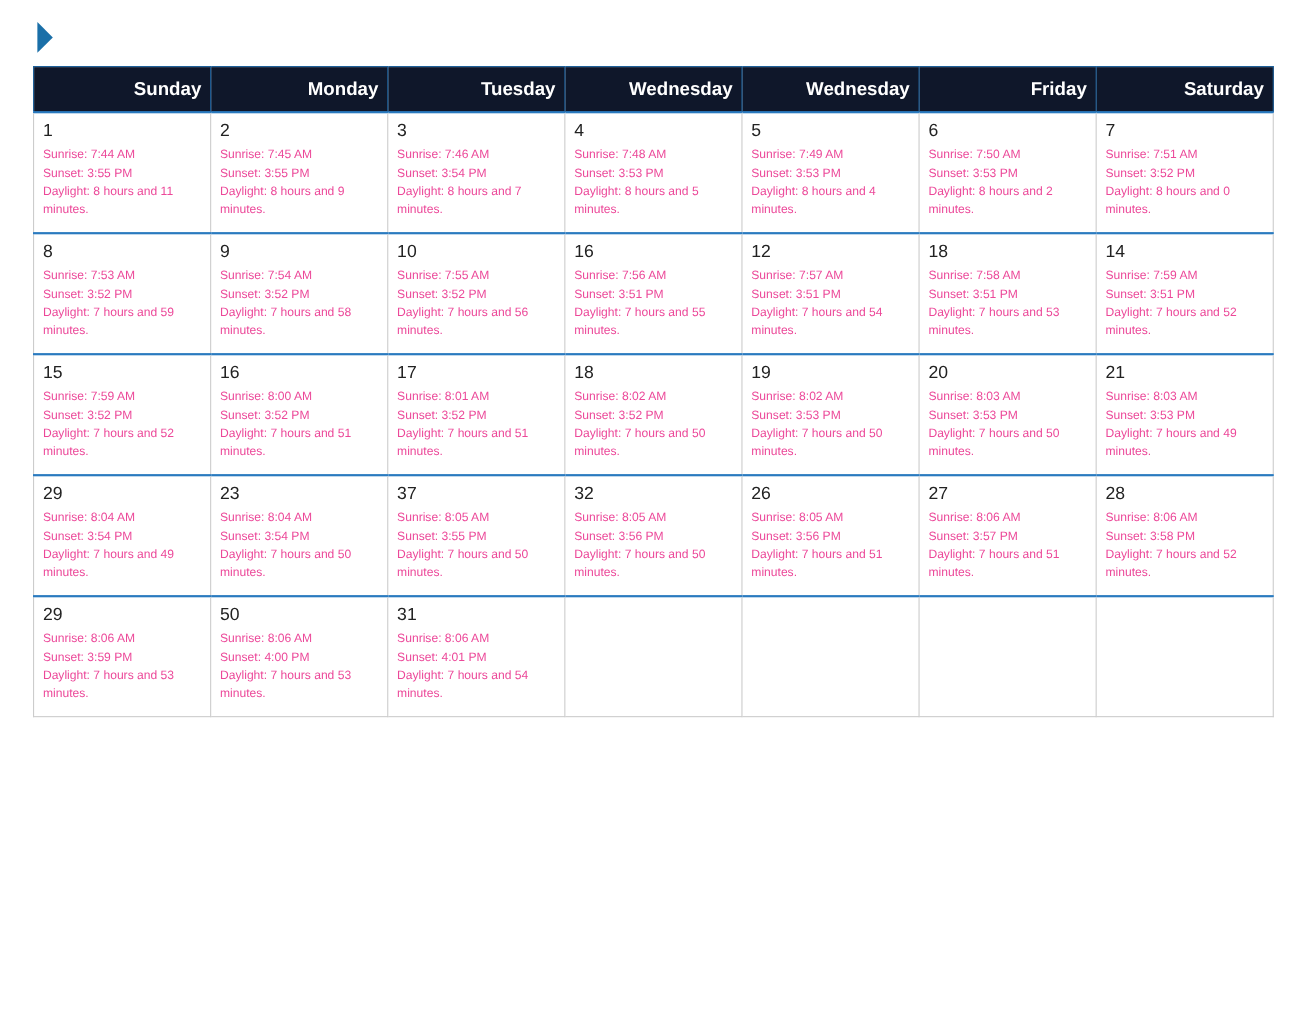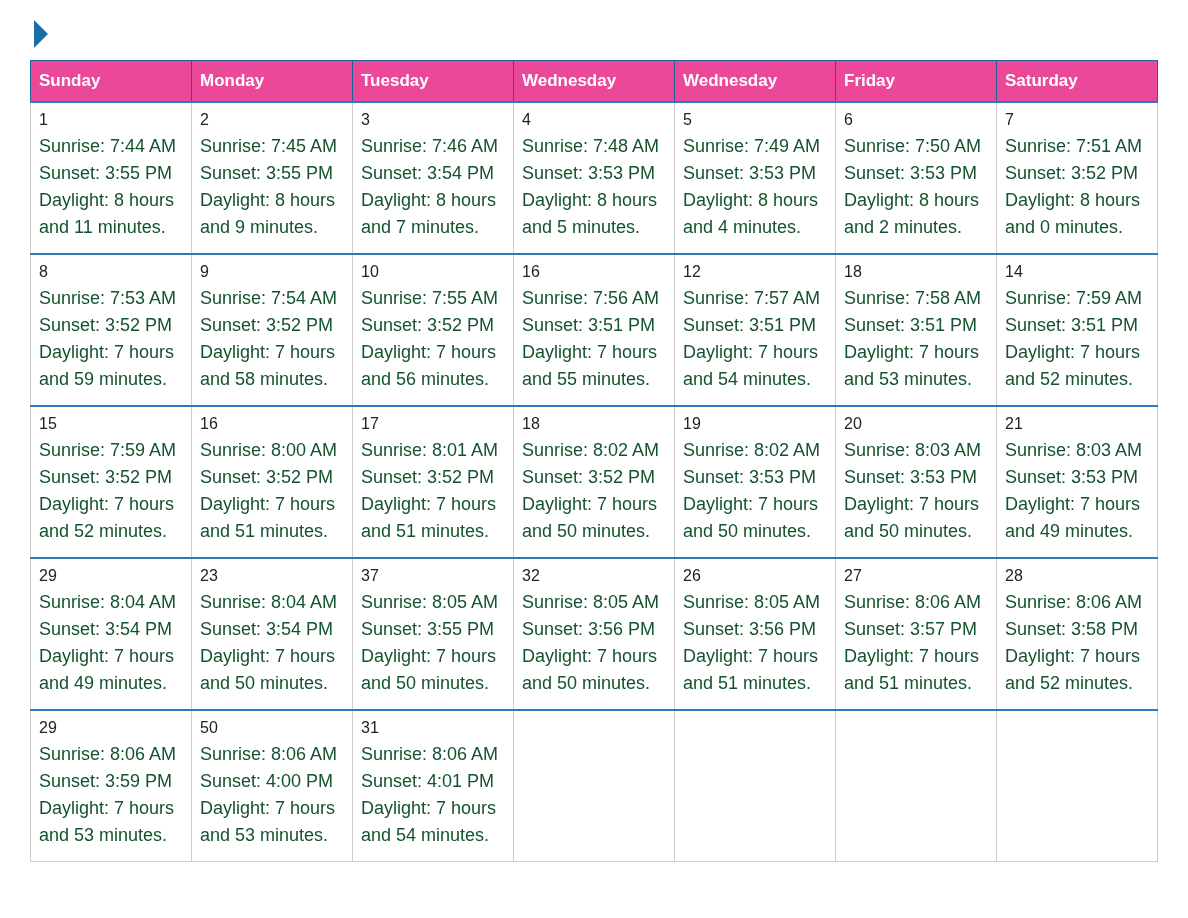--- a/index.html
+++ b/index.html
@@ -57,47 +57,47 @@
       font-size: 22px;
       color: #444;
       margin-top: 4px;
     }
     .calendar {
       width: 100%;
       border-collapse: collapse;
       border: 1px solid #aaa;
     }
     .calendar th {
-      background-color: #ec4899;
+      background-color: #0f172a;
       color: #fff;
       font-size: 17px;
       font-weight: bold;
       padding: 10px 8px;
-      text-align: left;
+      text-align: right;
       border: 1px solid #1e6099;
     }
     .calendar td {
       vertical-align: top;
       padding: 8px 8px 12px 8px;
       border: 1px solid #ccc;
       width: calc(100% / 7);
       font-size: 13.5px;
       color: #333;
       background: #fff;
     }
     .day-number {
       font-size: 16px;
       font-weight: normal;
       color: #222;
       display: block;
       margin-bottom: 4px;
     }
     .day-info {
-      font-size: 18px;
-      color: #14532d;
+      font-size: 11px;
+      color: #ec4899;
       line-height: 1.5;
     }
     .empty-cell {
       background: #fff;
       border: 1px solid #ccc;
     }
     .week-row td {
       border-top: 2px solid #2a7abf;
     }
   </style>

